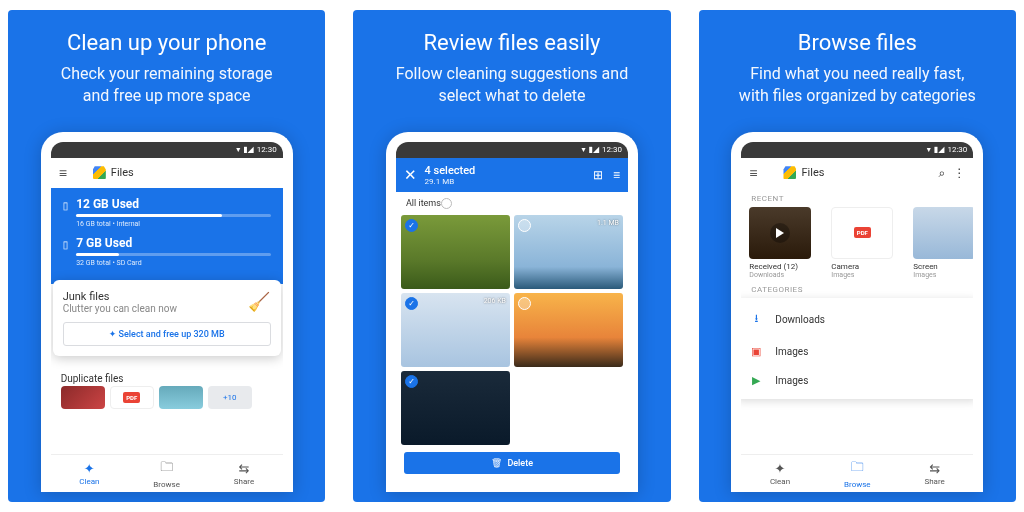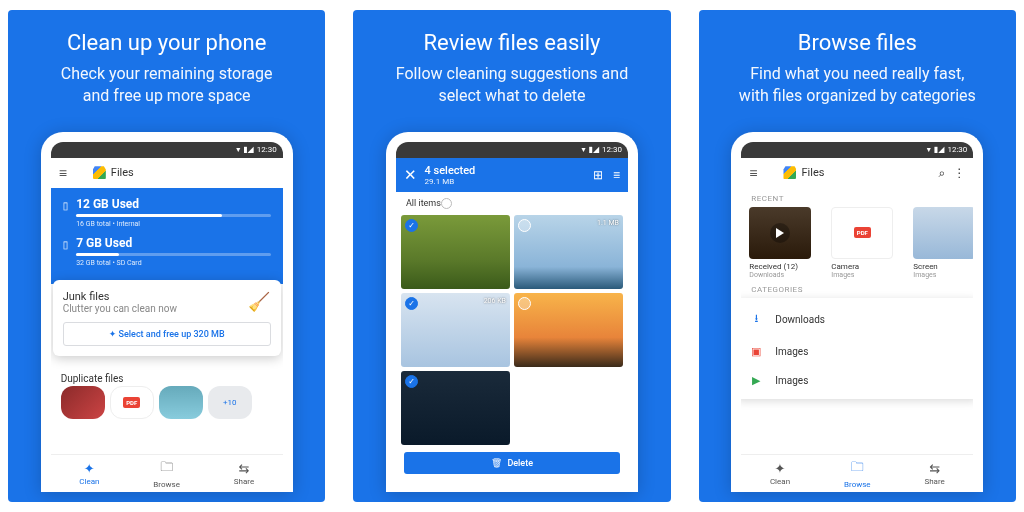--- a/index.html
+++ b/index.html
@@ -22,21 +22,21 @@
 .bar{height:3px;background:rgba(255,255,255,.3);margin:3px 0;border-radius:2px;position:relative}
 .bar>div{position:absolute;height:100%;background:#fff;border-radius:2px}
 .card{background:#fff;border-radius:6px;box-shadow:0 2px 12px rgba(0,0,0,.22);padding:10px;margin:6px;text-align:left;color:#333}
 .card-h{display:flex;justify-content:space-between;align-items:center}
 .card-t{font-size:11px;color:#333}
 .card-s{font-size:10px;color:#888}
 .brush{font-size:18px}
 .btn-outline{border:1px solid #dadce0;border-radius:3px;color:#1a73e8;font-size:9px;font-weight:500;text-align:center;padding:6px;margin-top:8px}
 .sectitle{font-size:10px;color:#333;padding:7px 10px 2px;text-align:left}
 .thumbs{display:flex;gap:5px;padding:0 10px}
-.thumb{width:44px;height:33px;border-radius:12px;position:relative;overflow:hidden;display:flex;align-items:center;justify-content:center;font-size:8px;color:#fff}
+.thumb{width:44px;height:23px;border-radius:4px;position:relative;overflow:hidden;display:flex;align-items:center;justify-content:center;font-size:8px;color:#fff}
 .bottomnav{position:absolute;bottom:0;left:0;right:0;height:38px;background:#fff;display:flex;border-top:1px solid #eee}
 .navitem{flex:1;display:flex;flex-direction:column;align-items:center;justify-content:center;font-size:8px;color:#555;gap:1px}
 .navitem.active{color:#1a73e8}
 .navicon{font-size:13px}
 .selhdr{background:#1a73e8;color:#fff;display:flex;align-items:center;padding:6px 8px;text-align:left;gap:8px}
 .selhdr .x{font-size:15px}
 .selhdr .cnt{font-size:11px;font-weight:500}
 .selhdr .sz{font-size:8px;opacity:.9}
 .selhdr .icons{margin-left:auto;display:flex;gap:10px;font-size:12px}
 .allitems{display:flex;justify-content:flex-start;align-items:center;padding:6px 10px;font-size:9px;color:#333;background:#fff}

